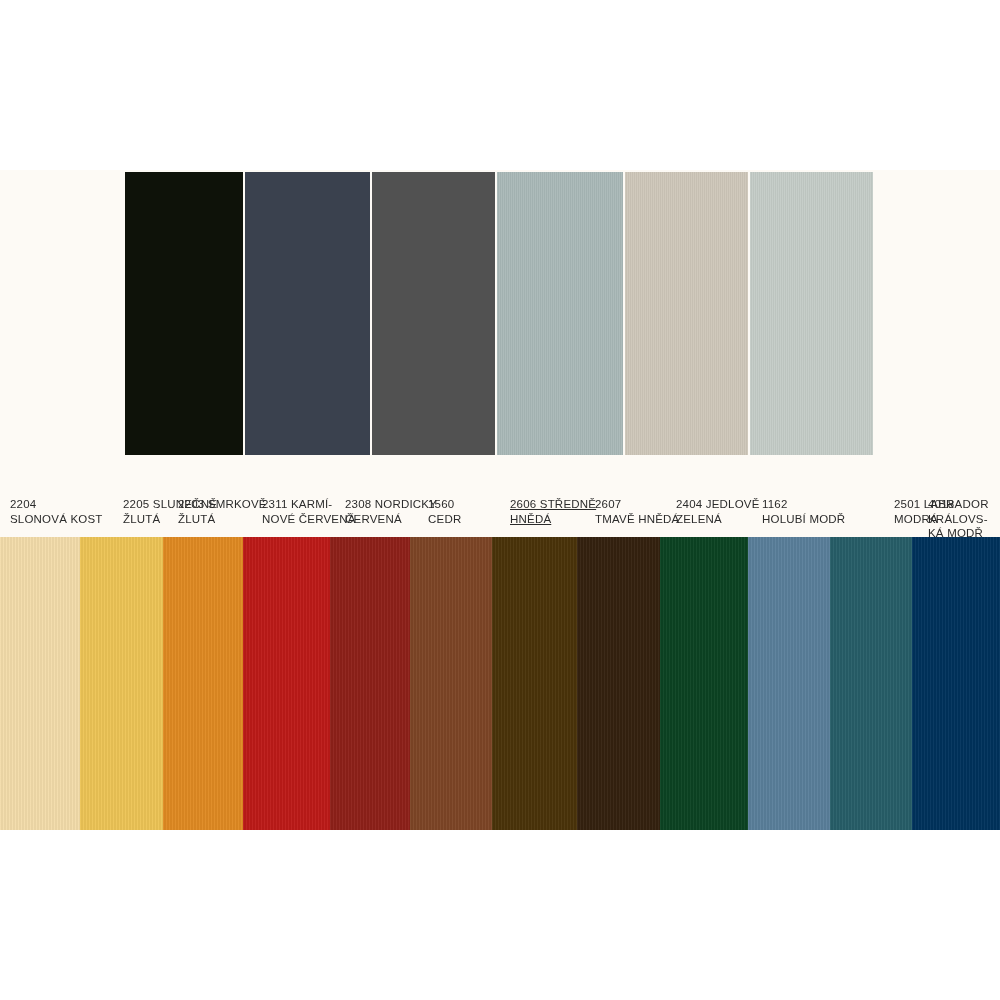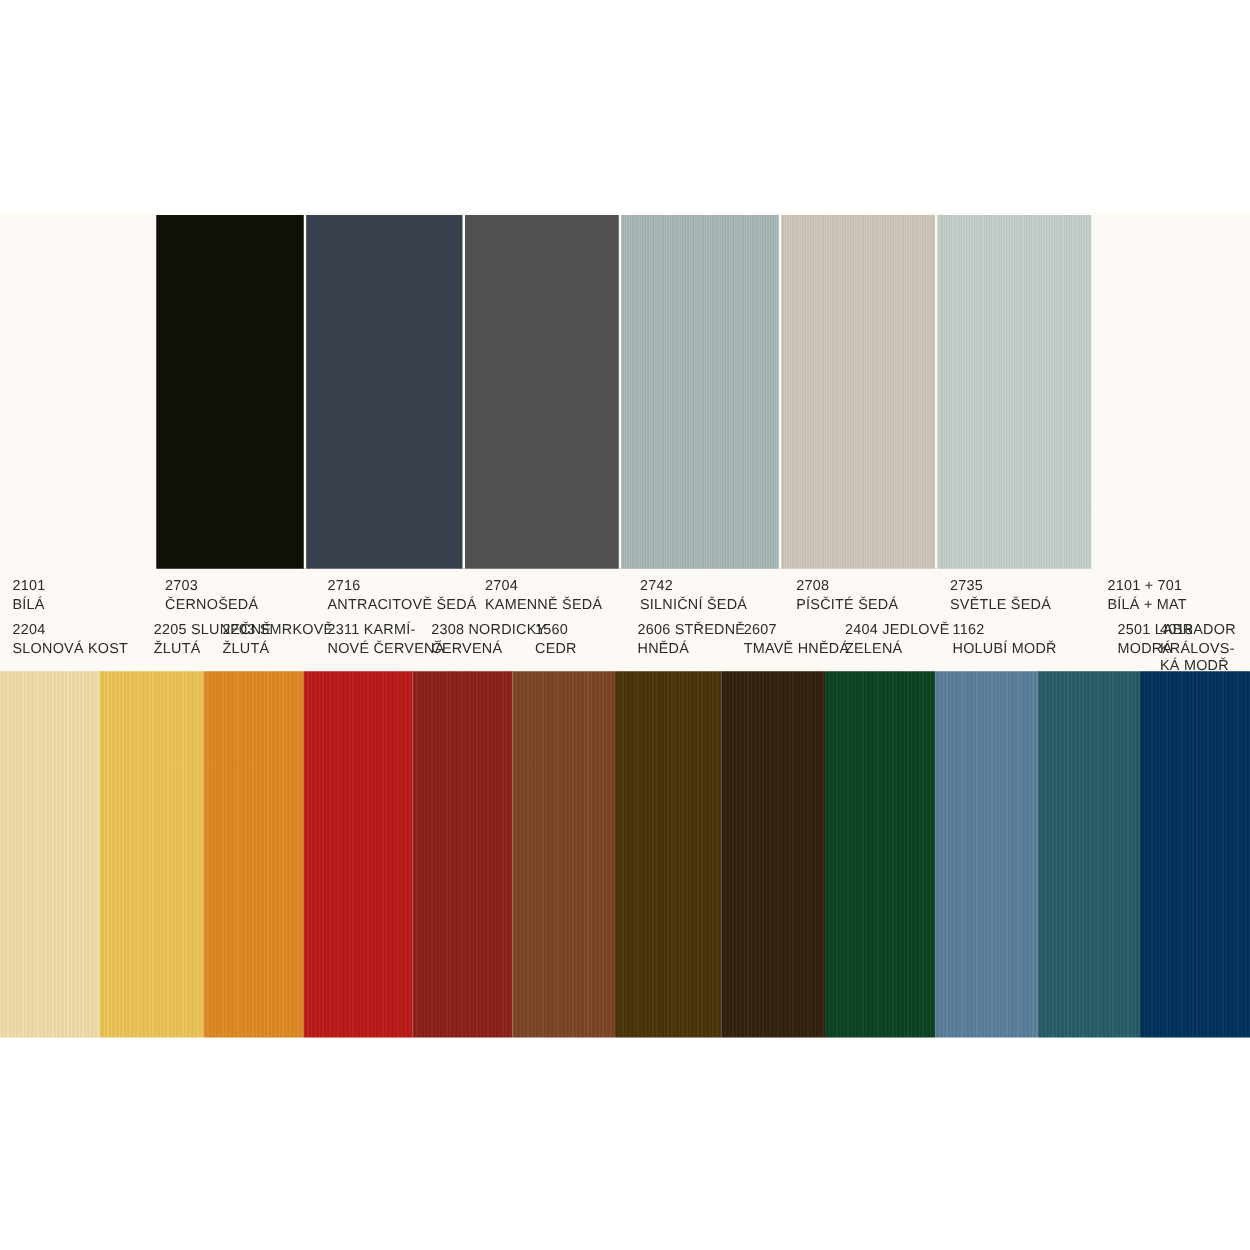--- a/index.html
+++ b/index.html
@@ -116,53 +116,35 @@
         <div class="tex"></div>
       </div>
       <div class="sw" title="2708 PÍSČITÉ ŠEDÁ" style="width: 125px; background: rgb(205, 198, 184);">
         <div class="tex"></div>
       </div>
       <div class="sw" title="2735 SVĚTLE ŠEDÁ" style="width: 123px; background: rgb(195, 203, 198);">
         <div class="tex"></div>
       </div>
     </div>
 
-  <div class="labels row1">
-      <div class="lab" style="left: 10px; top: 0px;">2101
-BÍLÁ</div>
-      <div class="lab" style="left: 132px; top: 0px;">2703
-ČERNOŠEDÁ</div>
-      <div class="lab" style="left: 262px; top: 0px;">2716
-ANTRACITOVĚ ŠEDÁ</div>
-      <div class="lab" style="left: 388px; top: 0px;">2704
-KAMENNĚ ŠEDÁ</div>
-      <div class="lab" style="left: 512px; top: 0px;">2742
-SILNIČNÍ ŠEDÁ</div>
-      <div class="lab" style="left: 637px; top: 0px;">2708
-PÍSČITÉ ŠEDÁ</div>
-      <div class="lab" style="left: 760px; top: 0px;">2735
-SVĚTLE ŠEDÁ</div>
-      <div class="lab" style="left: 886px; top: 0px;">2101 + 701
-BÍLÁ  + MAT</div>
-    </div>
 
   <div class="labels row2">
       <div class="lab" style="left: 10px; top: 0px;">2204
 SLONOVÁ KOST</div>
       <div class="lab" style="left: 86px; top: 0px; margin-left: 37px;">2205 SLUNEČNĚ
 ŽLUTÁ</div>
       <div class="lab" style="left: 178px; top: 0px;">2203 SMRKOVĚ
 ŽLUTÁ</div>
       <div class="lab" style="left: 262px; top: 0px;">2311 KARMÍ-
 NOVÉ ČERVENÁ</div>
       <div class="lab" style="left: 345px; top: 0px;">2308 NORDICKY
 ČERVENÁ</div>
       <div class="lab" style="left: 428px; top: 0px;">1560
 CEDR</div>
-      <div class="lab" style="left: 510px; top: 0px;">2606  STŘEDNĚ
+      <div class="lab" style="left: 510px; top: 0px; text-decoration: underline;">2606  STŘEDNĚ
 HNĚDÁ</div>
       <div class="lab" style="left: 595px; top: 0px;">2607
 TMAVĚ HNĚDÁ</div>
       <div class="lab" style="left: 676px; top: 0px;">2404 JEDLOVĚ
 ZELENÁ</div>
       <div class="lab" style="left: 762px; top: 0px;">1162
 HOLUBÍ MODŘ</div>
       <div class="lab" style="left: 846px; top: 0px; margin-left: 48px;">2501 LABRADOR
 MODRÁ</div>
       <div class="lab" style="left: 928px; top: 0px;">4018 KRÁLOVS-

